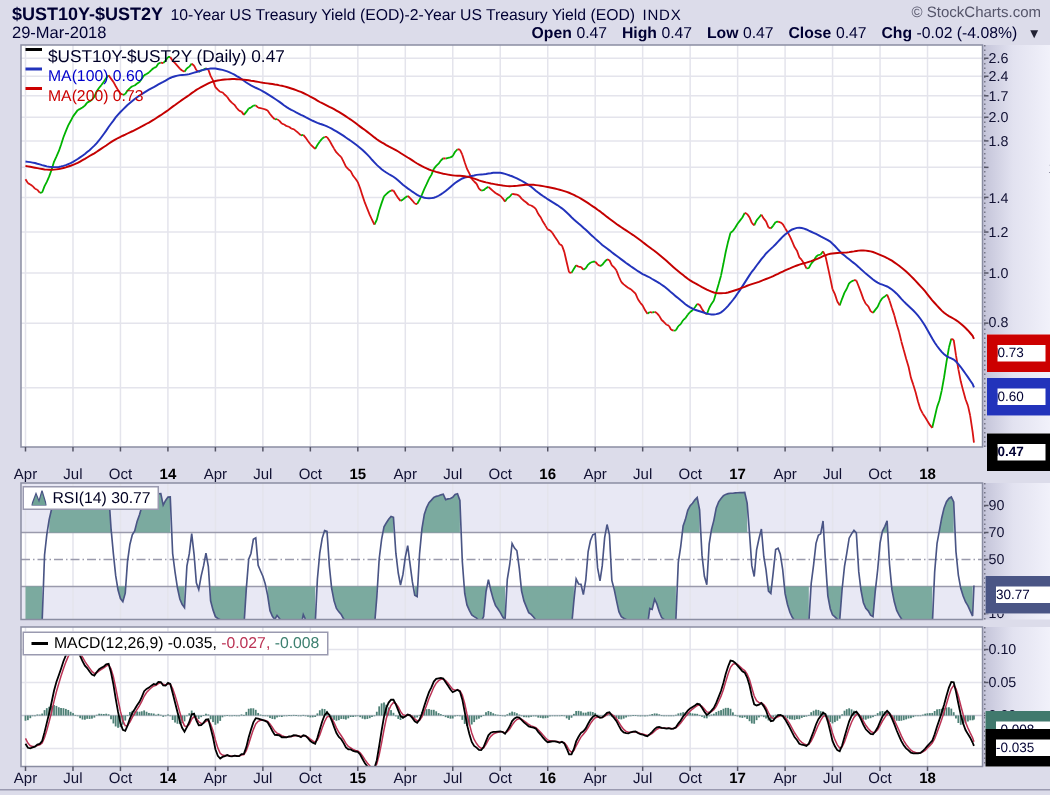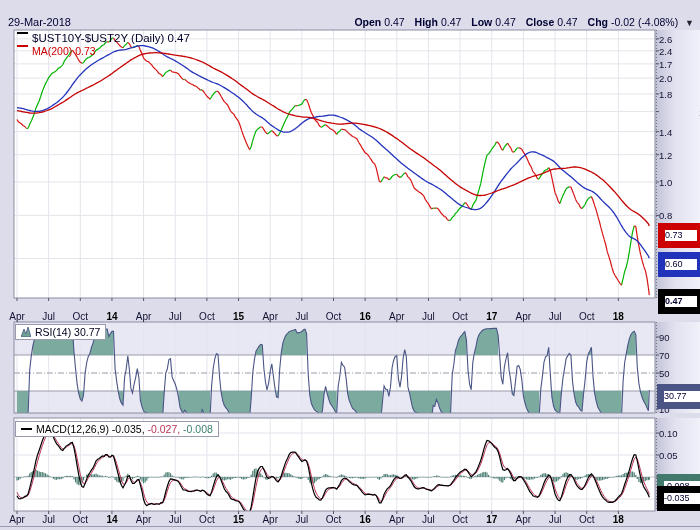--- a/index.html
+++ b/index.html
@@ -33,20 +33,24 @@
   .ylab{position:absolute;left:659px;font-size:9.5px;color:#111133;z-index:2;}
   .xlab{position:absolute;font-size:10px;color:#111133;transform:translateX(-50%);}
   .xlab.yr{font-weight:bold;color:#000;}
   .bold{font-weight:bold;}
 </style>
 </head>
 <body>
 
 <div id="stage">
 
+  <div id="hdr1" class="hdr-row">
+    <span class="sym">$UST10Y-$UST2Y</span><span class="desc">10-Year US Treasury Yield (EOD)-2-Year US Treasury Yield (EOD)</span><span class="exch">INDX</span>
+    <span class="credit">© StockCharts.com</span>
+  </div>
   <div id="hdr2" class="hdr-row">
     <span>29-Mar-2018</span>
     <span class="q">
       <b>Open</b><span class="v">0.47</span>
       <b>High</b><span class="v">0.47</span>
       <b>Low</b><span class="v">0.47</span>
       <b>Close</b><span class="v">0.47</span>
       <b>Chg</b><span class="v">-0.02 (-4.08%)</span>
       <span class="dn-arrow">▼</span>
     </span>
@@ -671,20 +675,24 @@
       <line x1="656" y1="455" x2="659" y2="455" stroke="#555566" stroke-width="1"></line>
       <line x1="656" y1="477" x2="659" y2="477" stroke="#555566" stroke-width="1"></line>
       <line x1="656" y1="499" x2="659" y2="499" stroke="#555566" stroke-width="1"></line>
     </svg>
 
   <div class="legend" style="top:32px;">
     <div class="lg-row" style="color: rgb(0, 0, 40);">
       <span class="sw" style="background: rgb(0, 0, 0);"></span>
       <span>$UST10Y-$UST2Y (Daily) 0.47</span>
     </div>
+    <div class="lg-row" style="color: rgb(0, 0, 204);">
+      <span class="sw" style="background: rgb(34, 51, 187);"></span>
+      <span>MA(100) 0.60</span>
+    </div>
     <div class="lg-row" style="color: rgb(204, 0, 0);">
       <span class="sw" style="background: rgb(204, 0, 0);"></span>
       <span>MA(200) 0.73</span>
     </div>
   </div>
 
   <div class="lgbox" style="left:15px;top:324px;">
     <svg width="10" height="10" style="margin-right:4px;">
       <polygon points="0,10 3,2 5,7 7,0 10,10" fill="#6fa396" stroke="#4a5585" stroke-width="0.8"></polygon>
     </svg>

